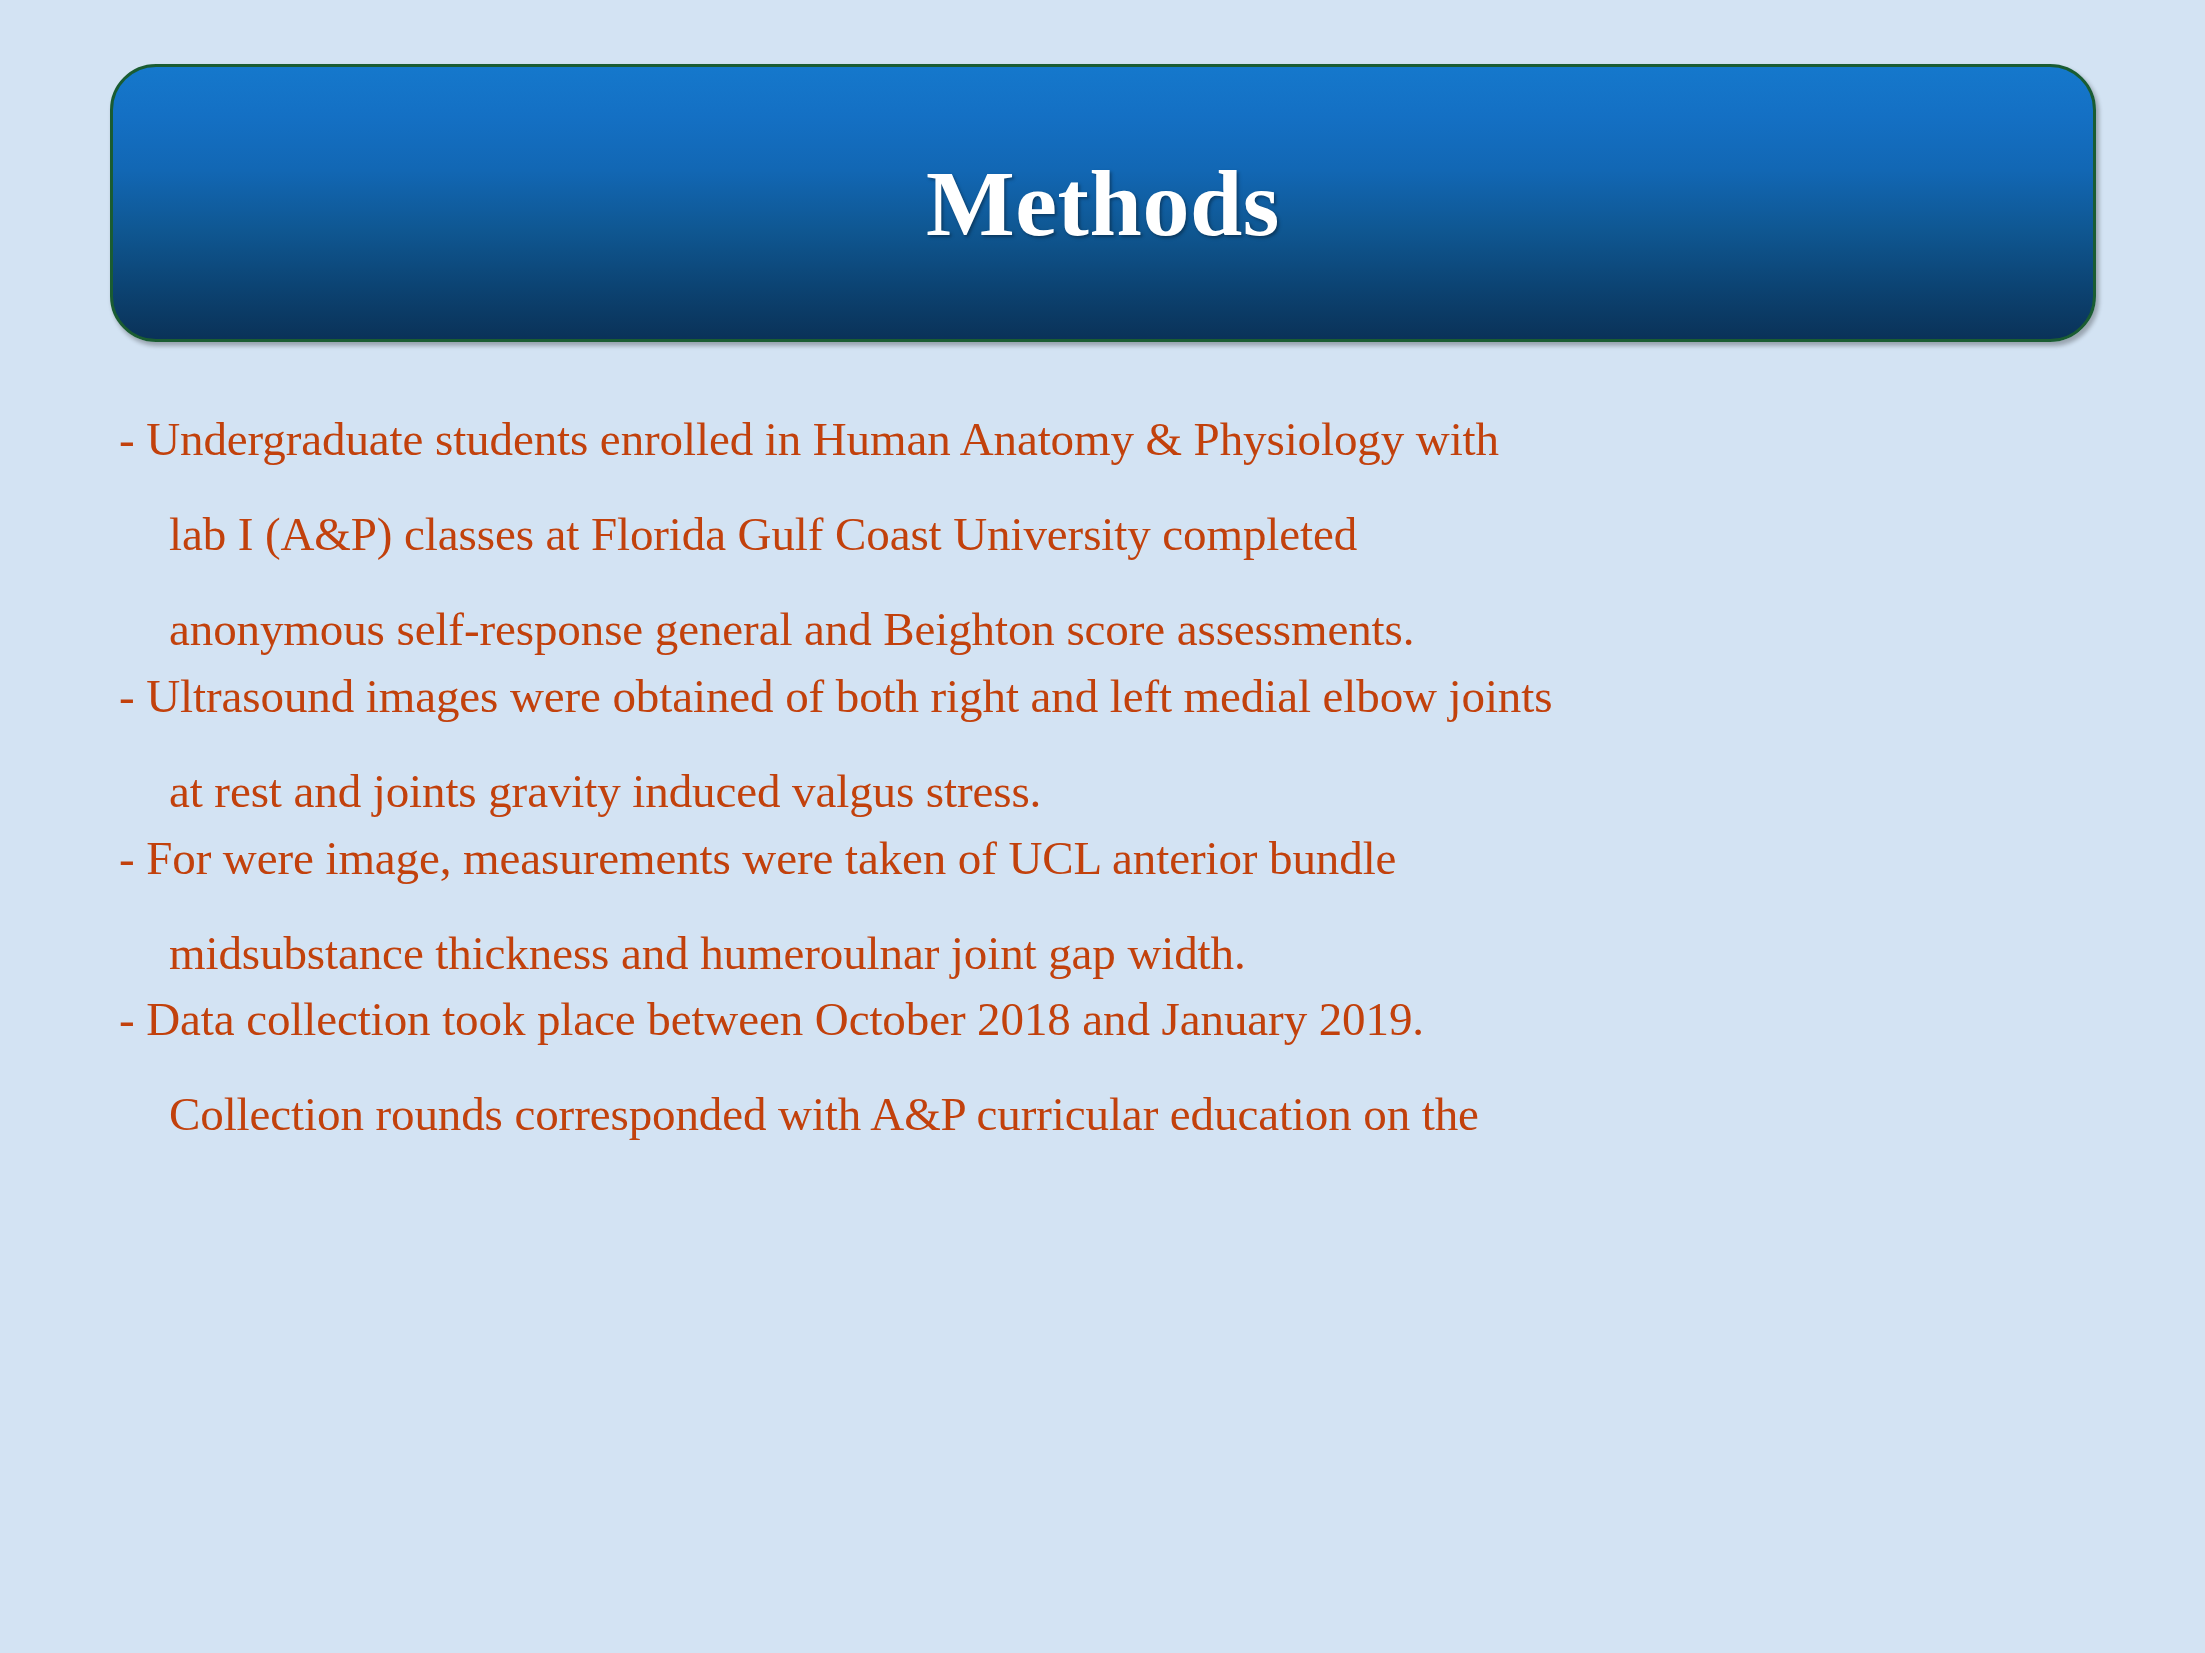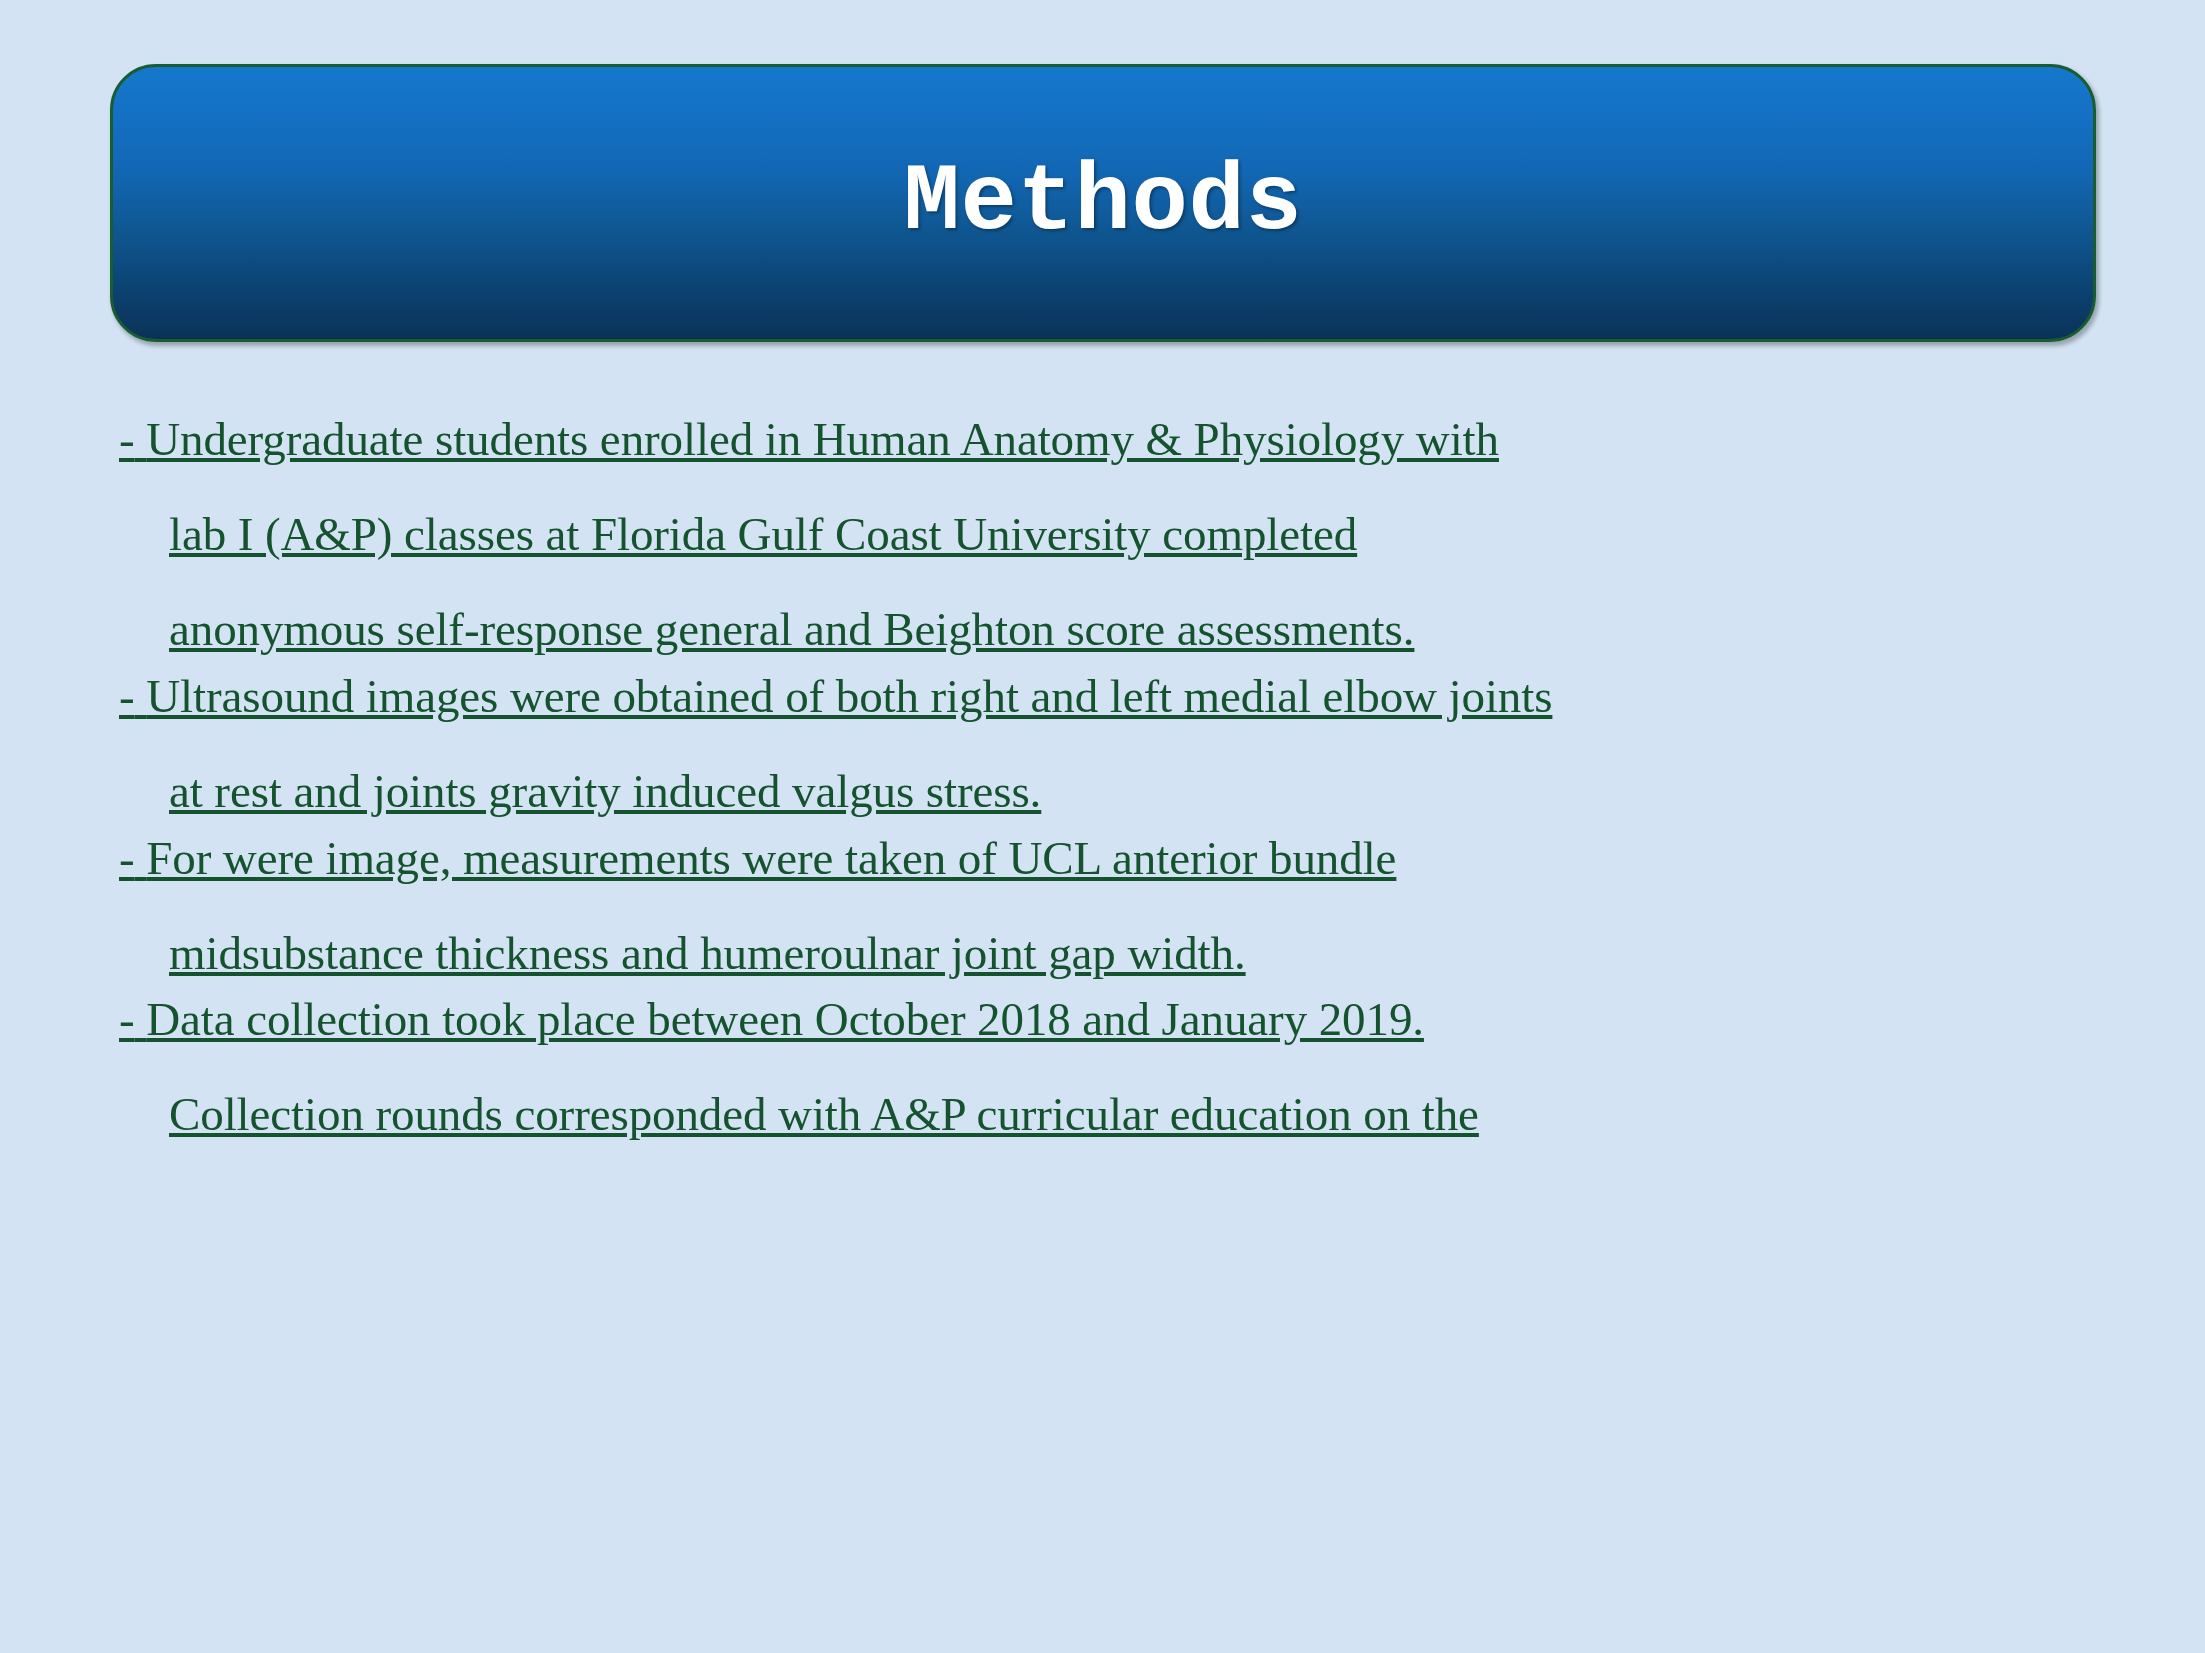--- a/index.html
+++ b/index.html
@@ -39,48 +39,47 @@
                 #0c4474 80%,
                 #0a3258 100%);
     box-shadow: 2.6px 3.2px 4.5px rgba(0,0,0,0.28);
     display: flex;
     align-items: center;
     justify-content: center;
   }
 
   .title-text {
     color: #ffffff;
-    font-family: Liberation Mono, monospace;
+    font-family: Liberation Serif, serif;
     font-weight: bold;
     font-size: 94px;
     line-height: 1;
     letter-spacing: 0.6px;
     text-shadow: 1.9px 1.9px 3.2px rgba(0,0,0,0.35);
     white-space: nowrap;
   }
 
   
   .body-block {
     position: absolute;
     left: 119px;
     top: 408px;
     width: 2010px;
   }
 
   .bullet-item {
     position: relative;
-    color: #14532d;
+    color: #c2410c;
     font-size: 47px;
     line-height: 63px;
     margin: 0 0 3.8px 0;
     padding-left: 50px;
     text-indent: -50px;
     letter-spacing: -0.1px;
     white-space: normal;
-    text-decoration: underline;
   }
 
   .bullet-item .dash {
     
   }
 
   .bullet-line {
     display: block;
     white-space: pre;
   }

